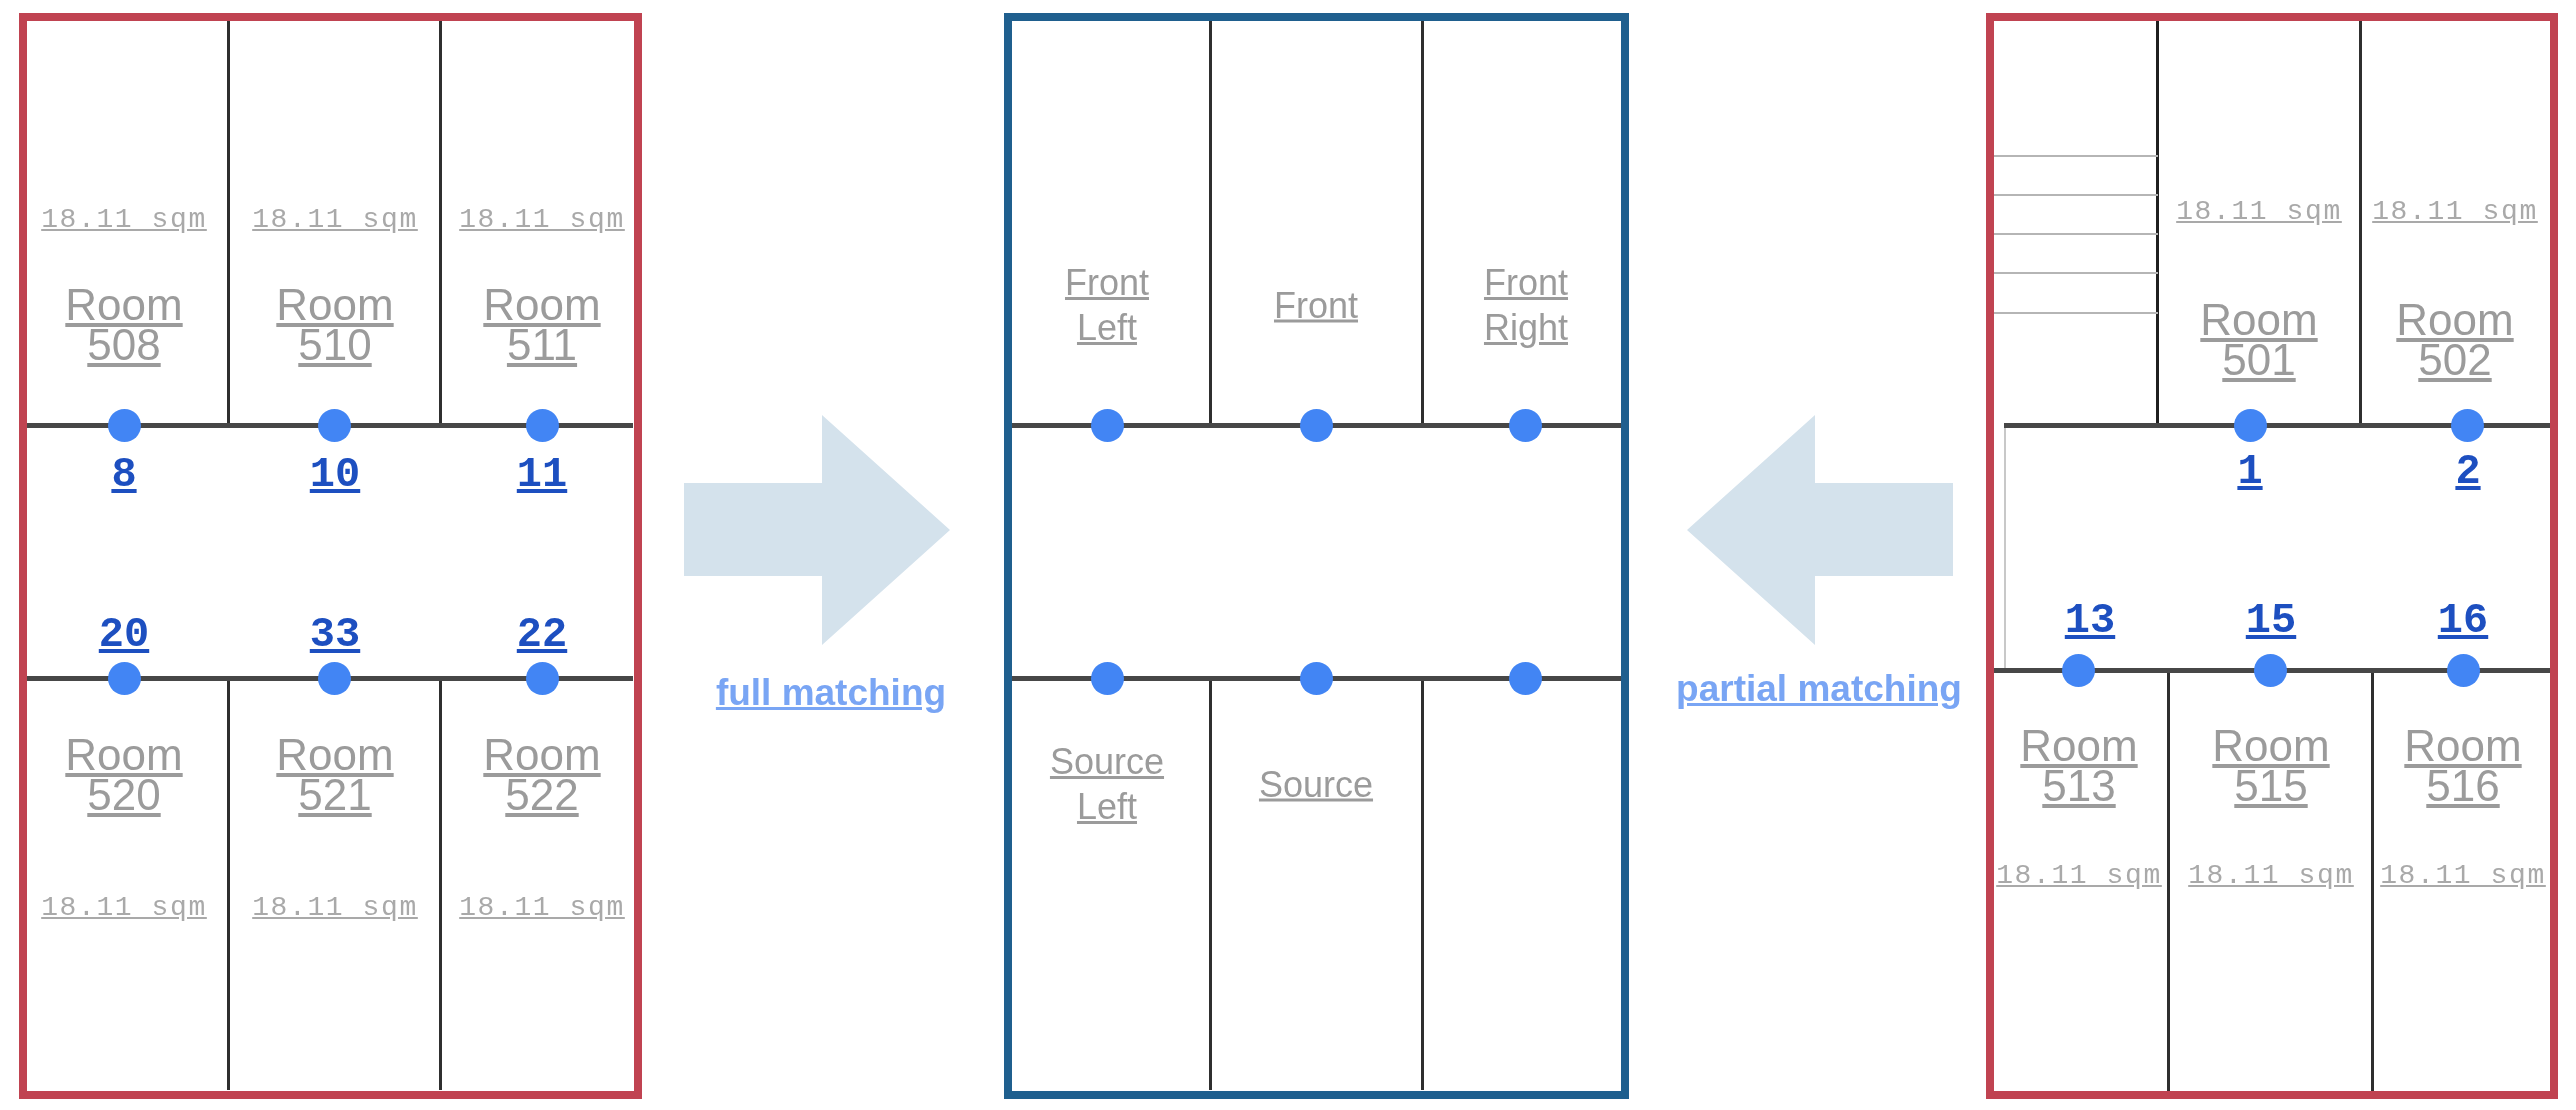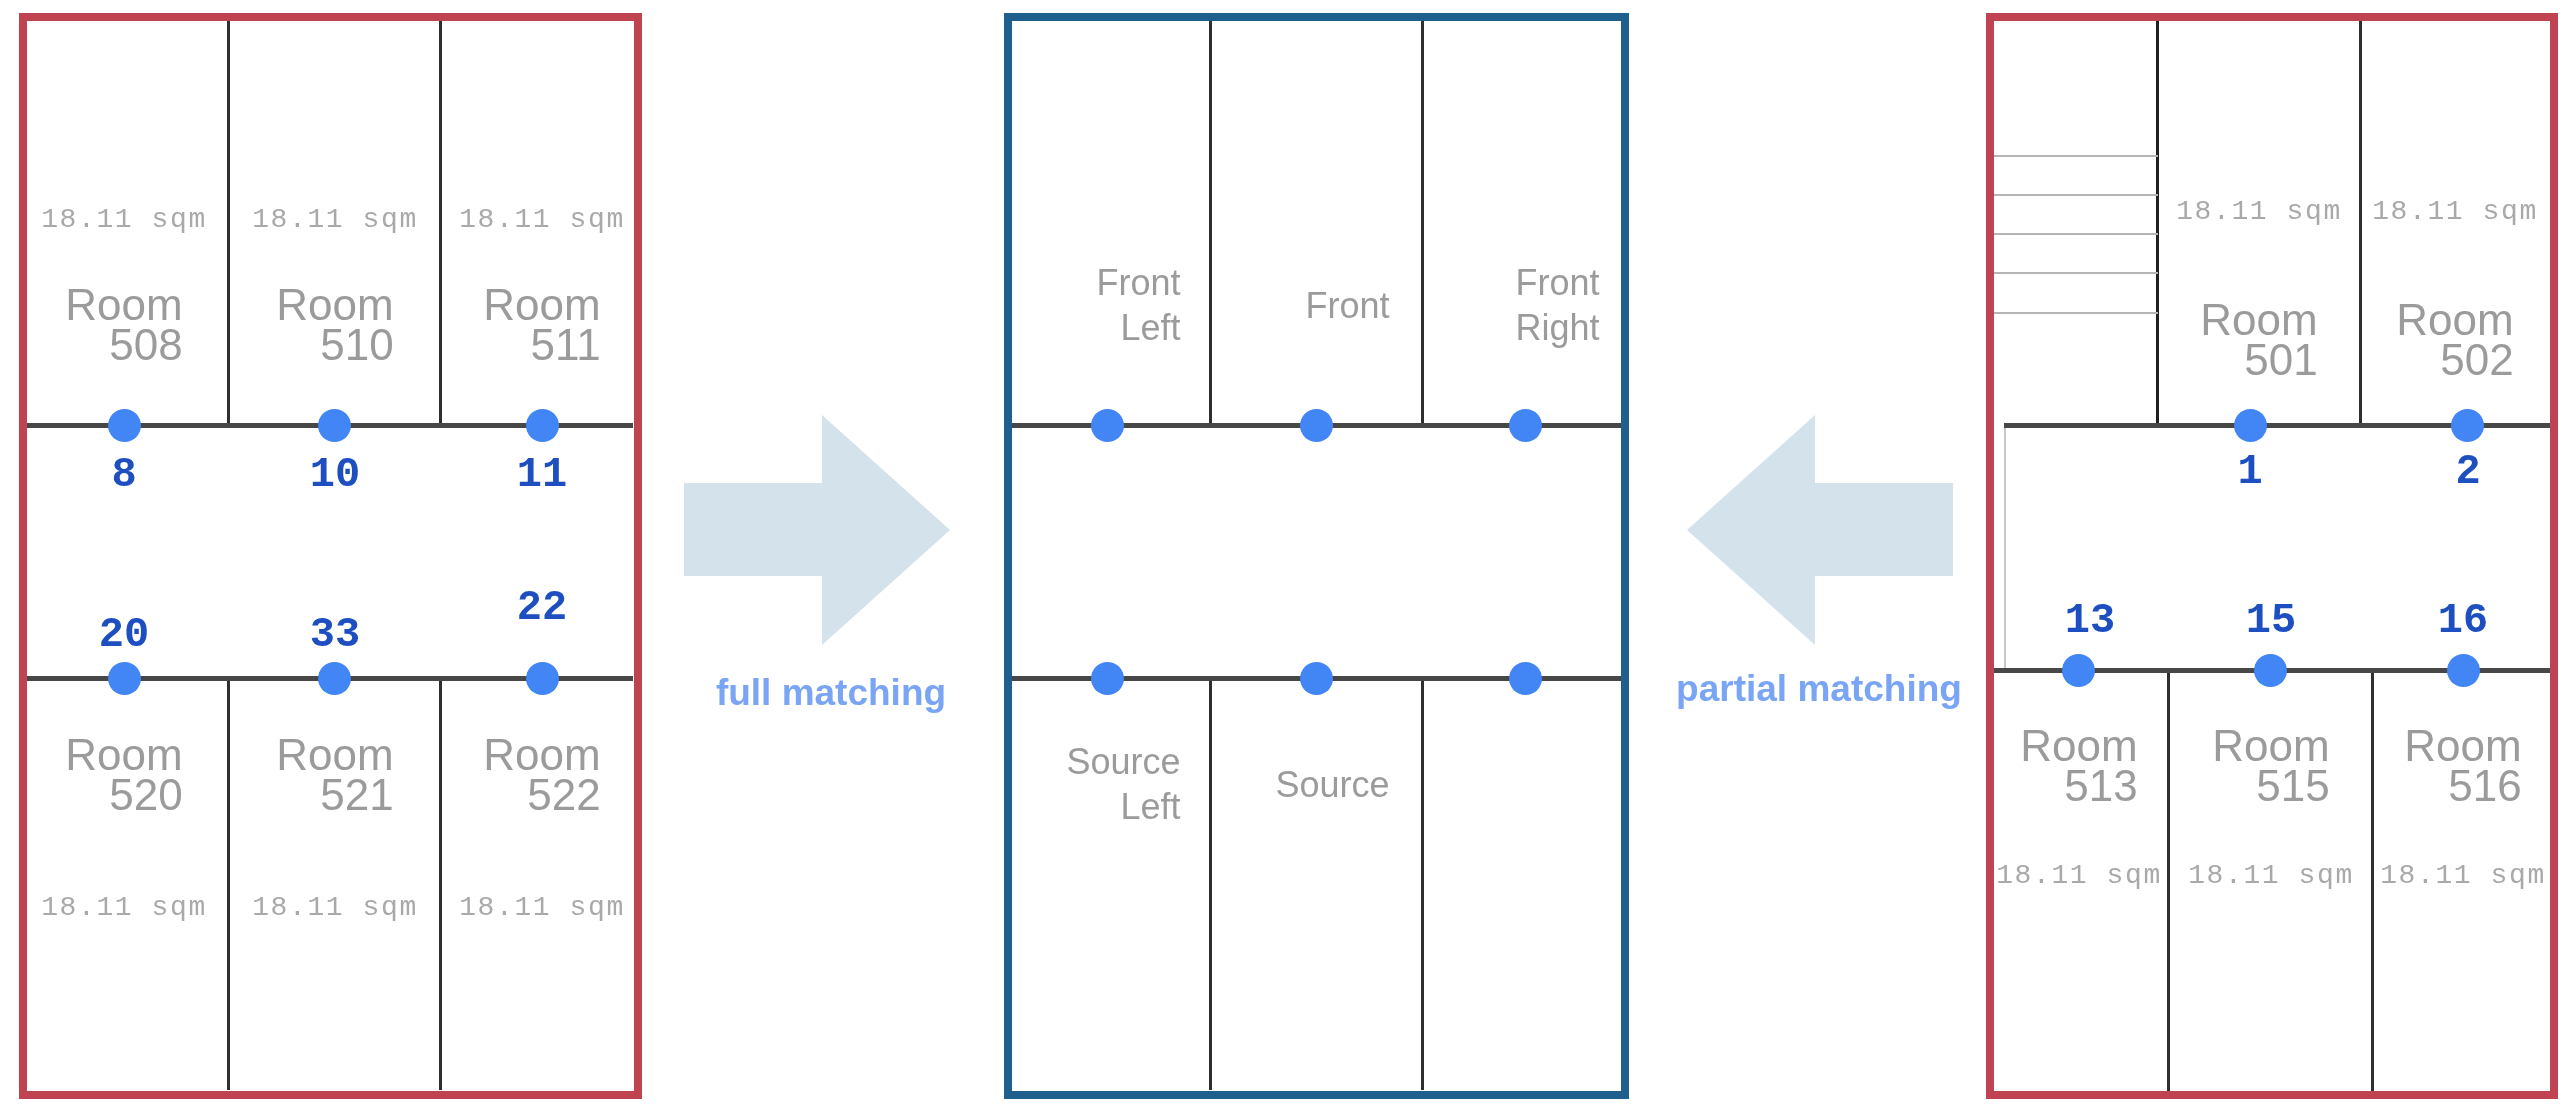--- a/index.html
+++ b/index.html
@@ -8,21 +8,21 @@
   .panel{position:absolute;top:13px;height:1086px;background:#ffffff;box-sizing:border-box;}
   .panel.red{border:8.1px solid #c04351;}
   .panel.blue{border:8.1px solid #1f5f8e;}
   .inner{position:absolute;left:0;top:0;right:0;bottom:0;}
   .vline{position:absolute;width:3.3px;background:#2f2f2f;}
   .hline{position:absolute;height:4.9px;background:#474747;}
   .thin-v{position:absolute;width:2.4px;background:#c8c8c8;}
   .stair{position:absolute;height:2.4px;background:#b5b5b5;}
   .stair-wall{position:absolute;width:3.3px;background:#1f1f1f;}
   .dot{position:absolute;width:33px;height:33px;border-radius:50%;background:#4285f4;}
-  .ctr{position:absolute;transform:translate(-50%,-50%);text-align:right;}
+  .ctr{position:absolute;transform:translate(-50%,-50%);text-align:center;text-decoration:underline;}
   .pt{font-family:"Liberation Mono",monospace;font-weight:700;font-size:42px;line-height:42px;color:#1d4fc0;white-space:nowrap;}
   .sqm{font-family:"Liberation Mono",monospace;font-size:28px;line-height:28px;color:#a9a9a9;letter-spacing:1.6px;white-space:nowrap;}
   .room-label{font-size:44px;line-height:40px;color:#9b9b9b;white-space:nowrap;}
   .room-label span{display:block;}
   .section-label{font-size:36px;line-height:45px;color:#9b9b9b;width:147px;}
   .arrow{position:absolute;width:266px;height:230px;background:#d4e2ec;}
   .arrow.right-dir{clip-path:polygon(0px 68px,138px 68px,138px 0px,266px 115px,138px 230px,138px 161px,0px 161px);}
   .arrow.left-dir{clip-path:polygon(266px 68px,128px 68px,128px 0px,0px 115px,128px 230px,128px 161px,266px 161px);}
   .match-label{font-weight:700;font-size:37px;color:#79a5f4;white-space:nowrap;}
 </style>
@@ -61,21 +61,21 @@
 
       <div class="dot" style="left:81px;top:388px;"></div>
       <div class="dot" style="left:291px;top:388px;"></div>
       <div class="dot" style="left:499px;top:388px;"></div>
       <div class="ctr pt" style="left:97px;top:454px;">8</div>
       <div class="ctr pt" style="left:308px;top:454px;">10</div>
       <div class="ctr pt" style="left:515px;top:454px;">11</div>
 
       <div class="ctr pt" style="left:97px;top:614px;">20</div>
       <div class="ctr pt" style="left:308px;top:614px;">33</div>
-      <div class="ctr pt" style="left:515px;top:587px;">22</div>
+      <div class="ctr pt" style="left:515px;top:614px;">22</div>
       <div class="dot" style="left:81px;top:641px;"></div>
       <div class="dot" style="left:291px;top:641px;"></div>
       <div class="dot" style="left:499px;top:641px;"></div>
 
       <div class="ctr room-label" style="left:97px;top:754px;">
         <span>Room</span>
           <span>520</span>
       </div>
       <div class="ctr room-label" style="left:308px;top:754px;">
         <span>Room</span>

